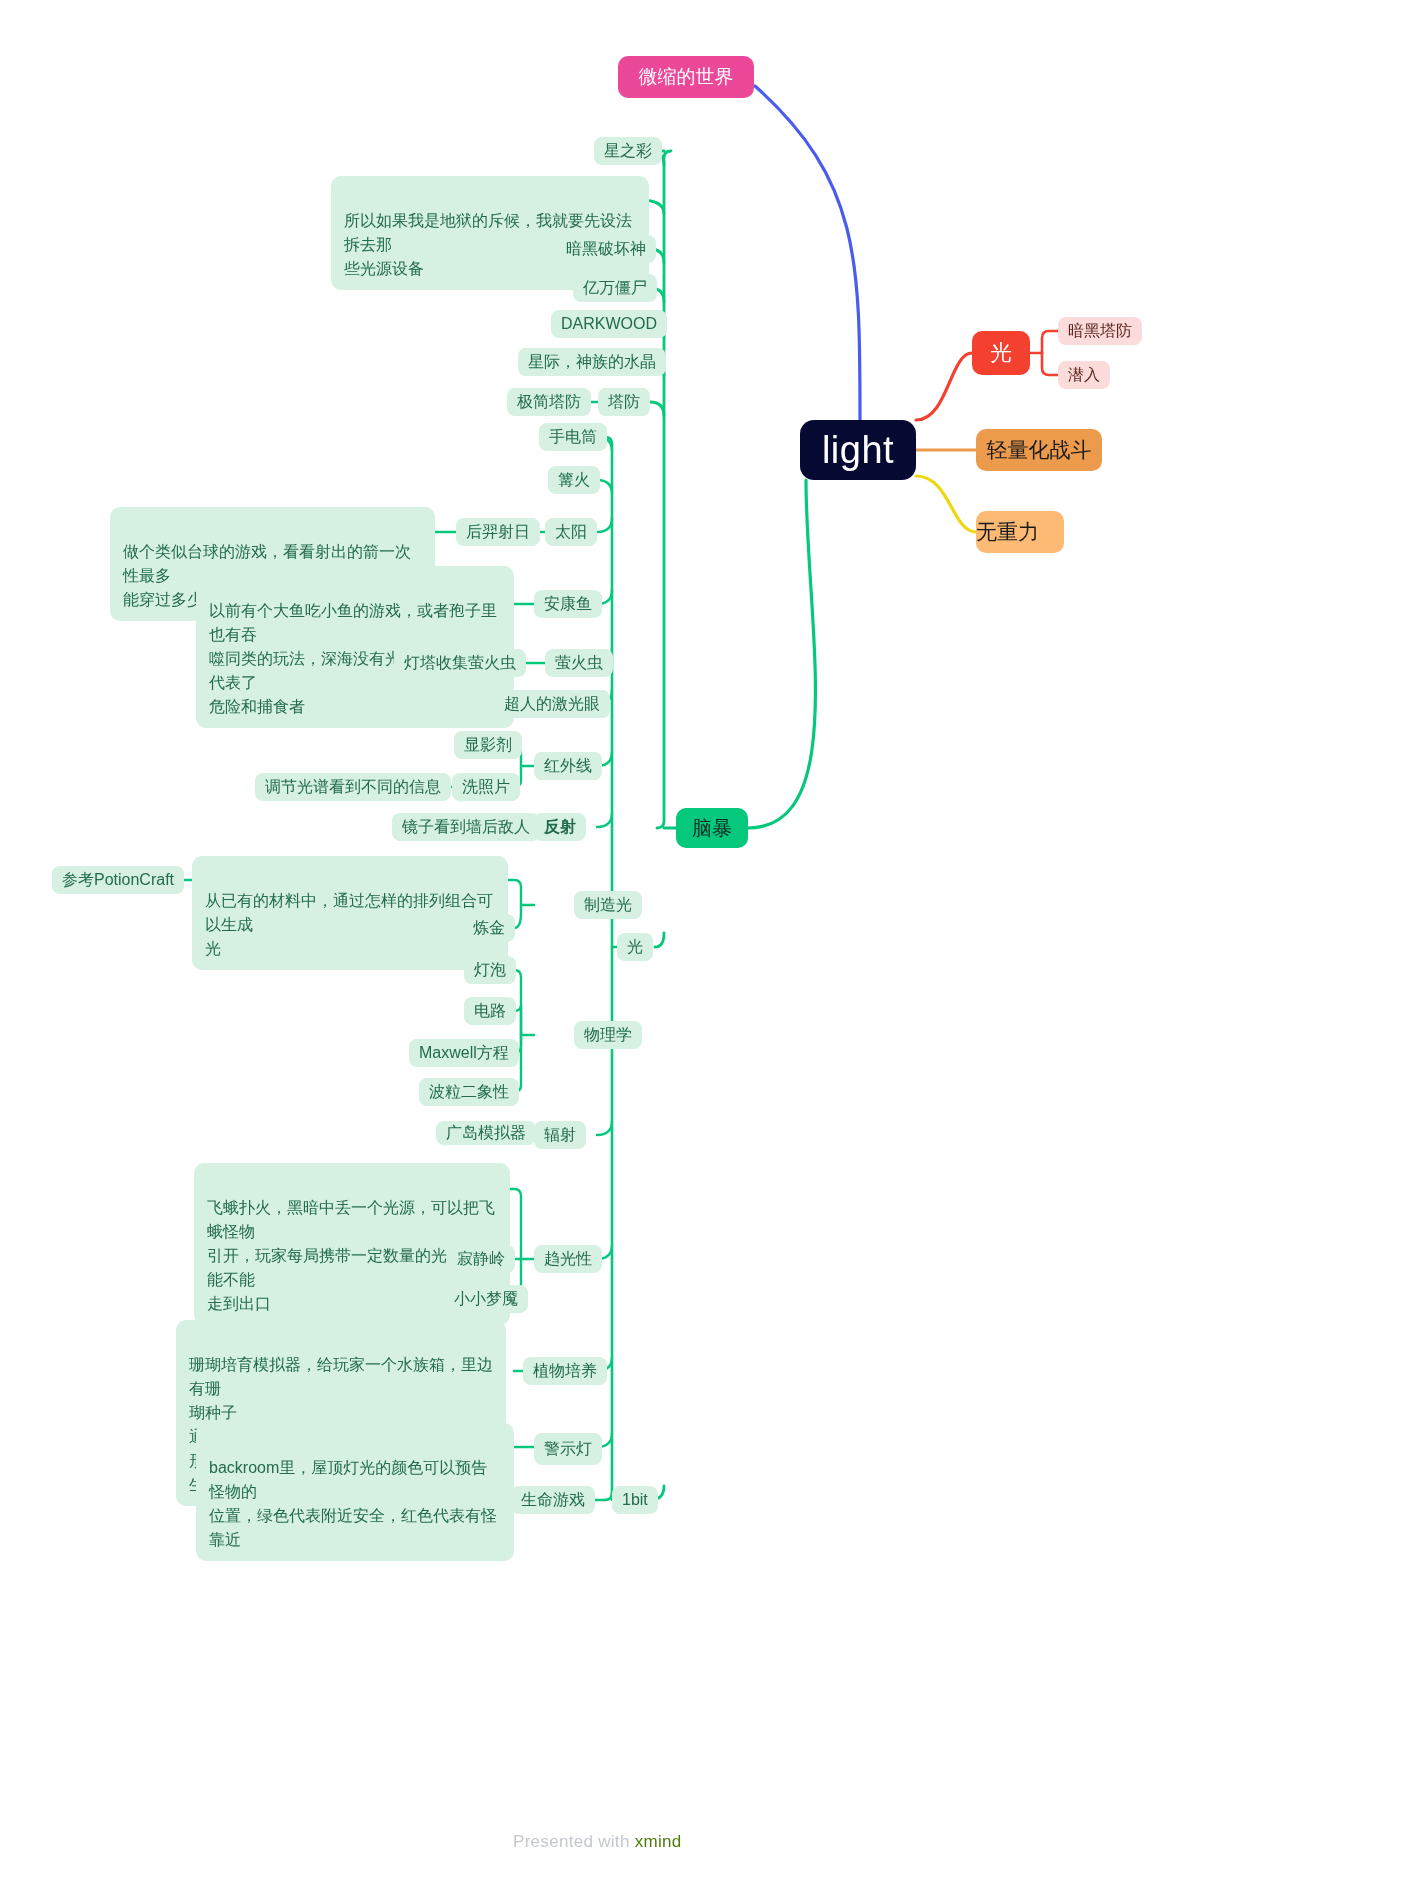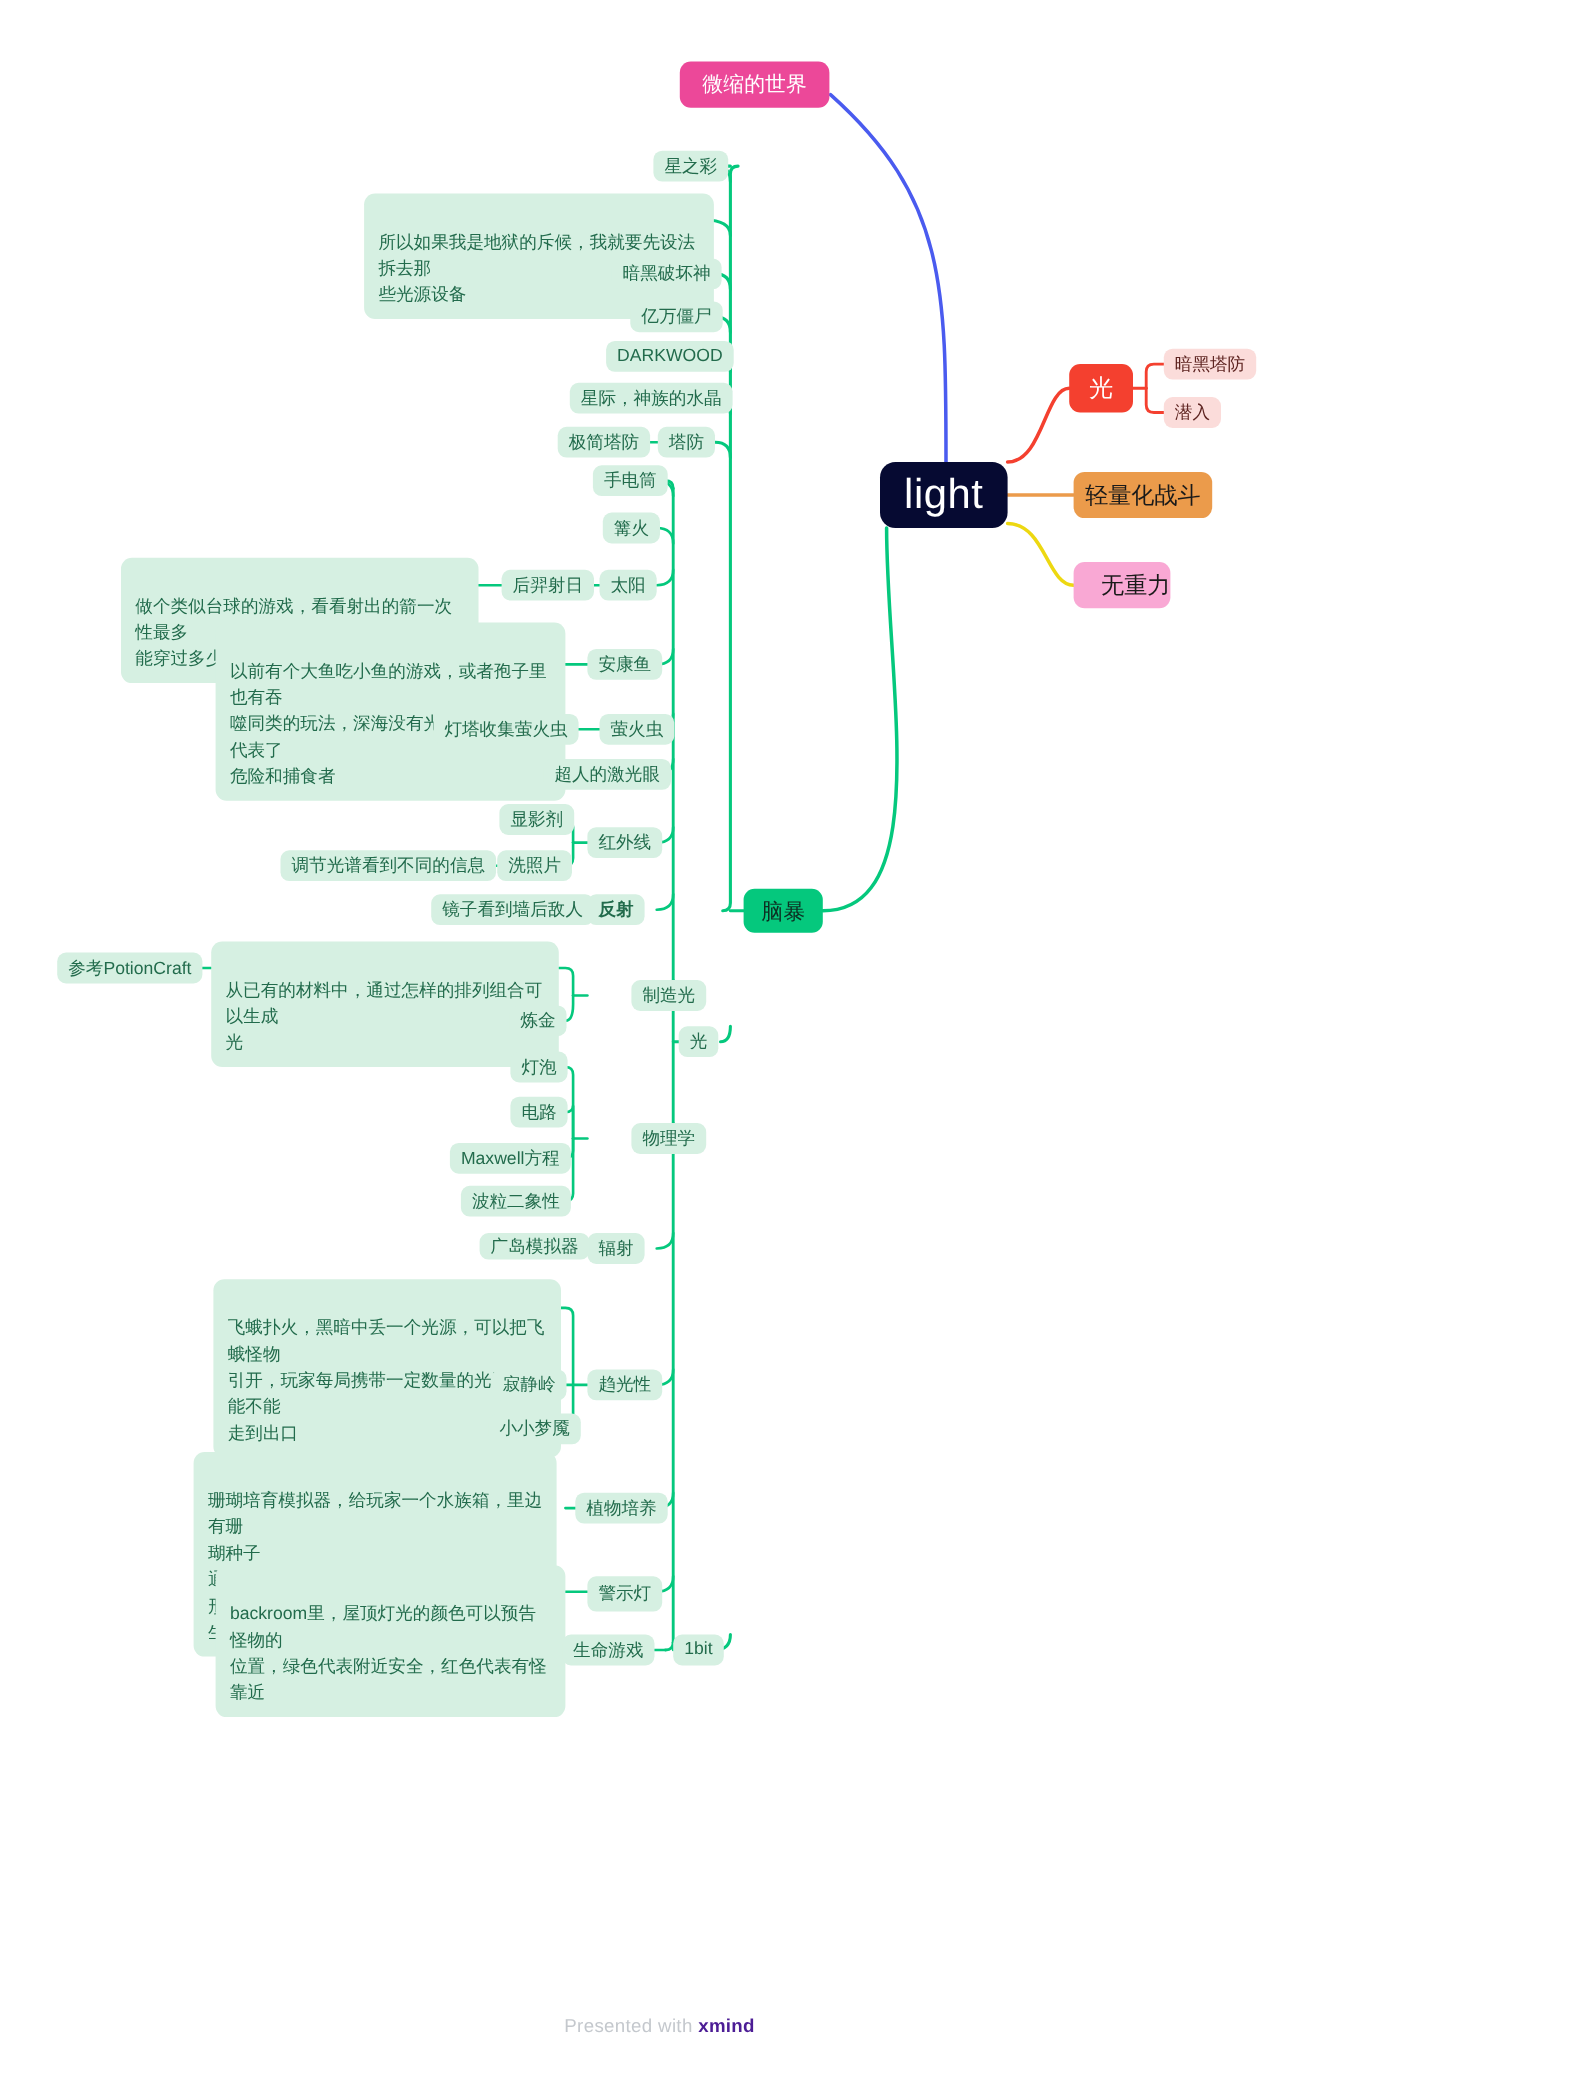--- a/index.html
+++ b/index.html
@@ -60,24 +60,24 @@
     border-radius: 10px;
   }
   .m-orange {
     background: #eb9b4b;
     color: #1a1a1a;
     font-size: 21px;
     justify-content: center;
     border-radius: 10px;
   }
   .m-yellow {
-    background: #f9a8d4;
+    background: #fdba74;
     color: #1a1a1a;
     font-size: 21px;
-    justify-content: flex-end;
+    justify-content: flex-start;
     border-radius: 10px;
   }
   .m-green {
     background: #05c87d;
     color: #0d2f22;
     font-size: 20px;
     justify-content: center;
     border-radius: 10px;
   }
   
@@ -107,22 +107,22 @@
     display: block;
     white-space: pre-line;
   }
   .footer {
     position: absolute;
     color: #c4c8cd;
     font-size: 17px;
     letter-spacing: 0.3px;
   }
   .footer b {
-    color: #4c1d95;
-    font-weight: bold;
+    color: #4d7c0f;
+    font-weight: normal;
     text-align: center;
   }
 </style>
 </head>
 <body>
 
 <div id="canvas">
 
   <svg id="links" viewBox="0 0 1428 1901">
     <g fill="none" stroke-linecap="round">

